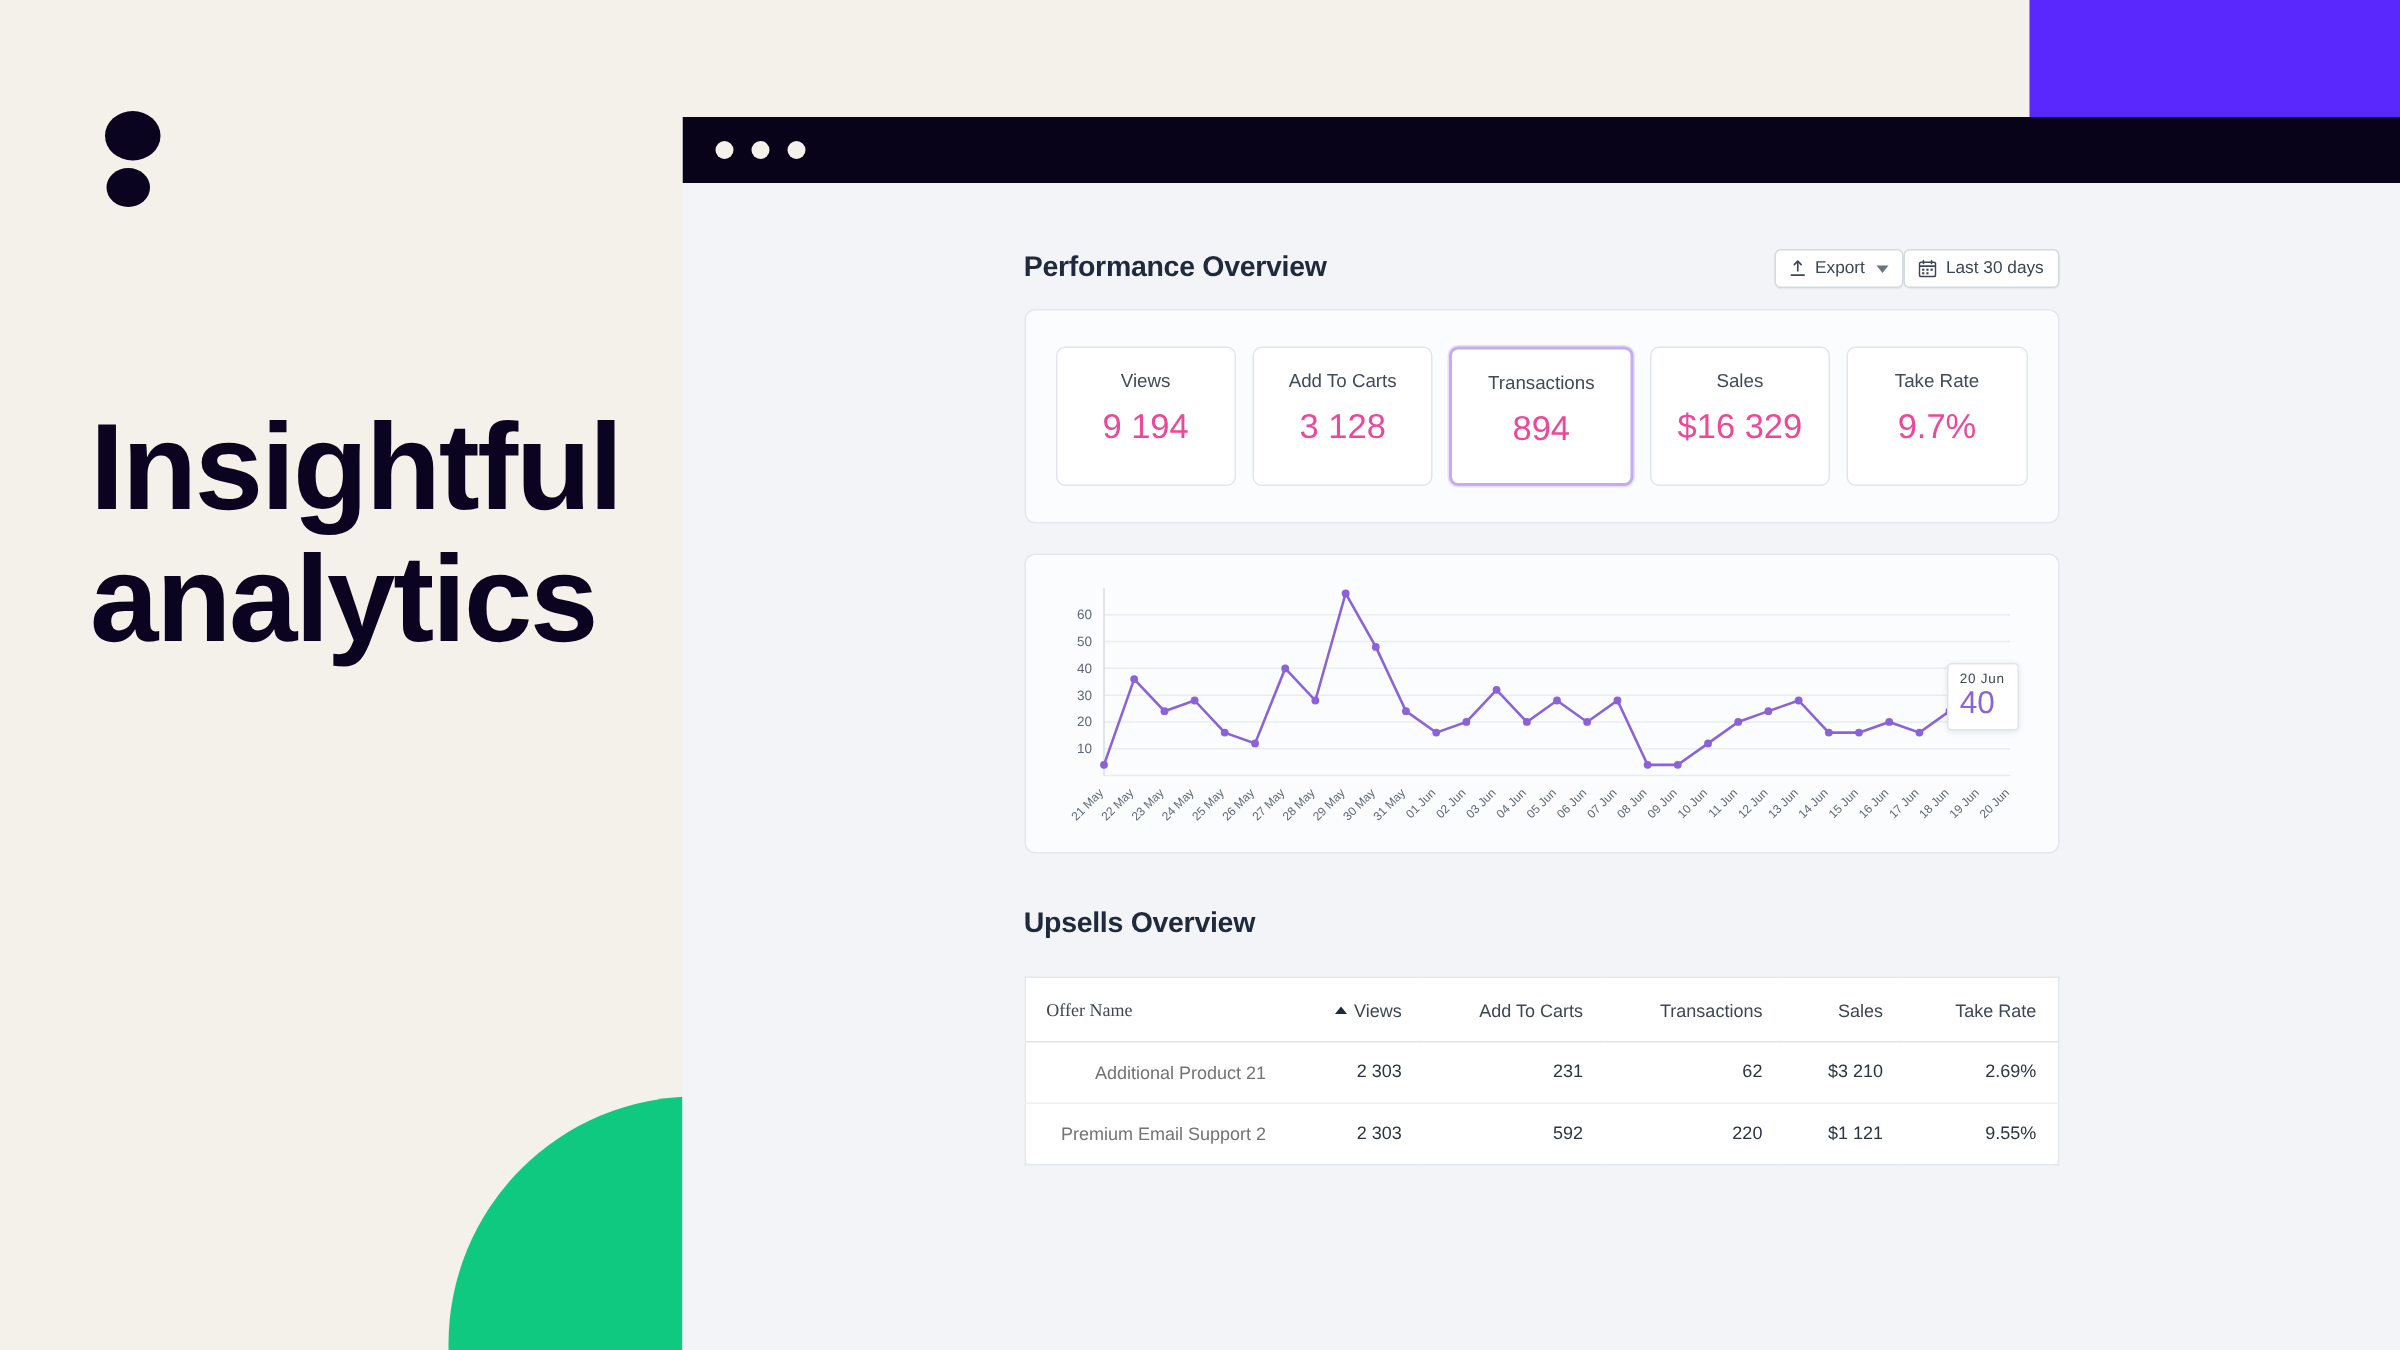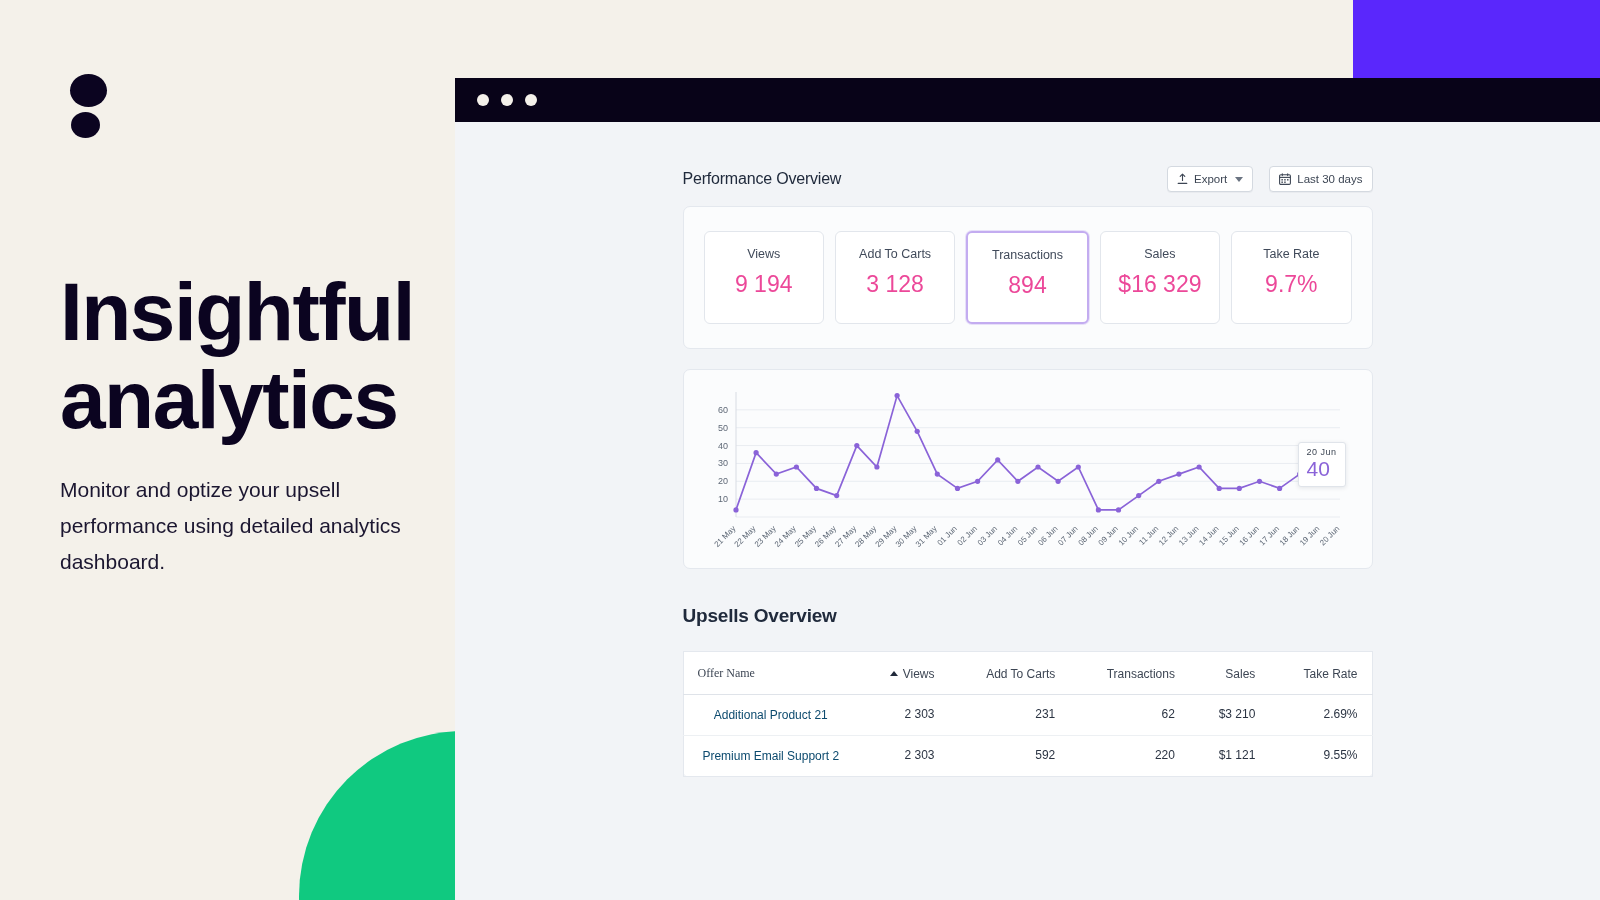--- a/index.html
+++ b/index.html
@@ -80,24 +80,24 @@
     position: relative;
   }
   .content { width: 690px; margin: 0 auto; padding-top: 44px; }
 
   
   .sec-head {
     display: flex; align-items: center; justify-content: space-between;
     margin-bottom: 14px;
   }
   .sec-title {
-    font-size: 16px; font-weight: 400; color: #202A3C;
+    font-size: 19px; font-weight: 700; color: #202A3C;
     letter-spacing: -0.2px;
   }
-  .btn-group { display: flex; gap: 16px; }
+  .btn-group { display: flex; gap: 0; }
   .btn {
     height: 26px; padding: 0 9px;
     background: #fff; border: 1px solid #D4D9E0; border-radius: 4px;
     display: flex; align-items: center; gap: 6px;
     font-size: 11.5px; color: #3D4654;
     box-shadow: 0 1px 0 rgba(20,30,50,.04);
   }
   .btn svg { display: block; }
   .caret {
     width: 0; height: 0; margin-left: 2px;
@@ -160,36 +160,35 @@
   .sort-arrow {
     display: inline-block; width: 0; height: 0; margin-right: 5px;
     border-left: 4px solid transparent; border-right: 4px solid transparent;
     border-bottom: 5px solid #20293A; vertical-align: 2px;
   }
   tbody td {
     font-size: 12px; color: #2B3443; padding: 12px 14px;
     text-align: right; border-bottom: 1px solid #EDF0F3;
     vertical-align: top;
   }
-  tbody td.col-name { text-align: center; color: #0c4a6e; width: 175px; line-height: 16px; }
+  tbody td.col-name { text-align: right; color: #737373; width: 175px; line-height: 16px; }
   tbody tr:last-child td { border-bottom: none; }
 </style>
 </head>
 <body>
 
 <div class="left-panel">
   <div class="green-blob"></div>
 
   <div class="logo">
     <div class="dot-big"></div>
     <div class="dot-small"></div>
   </div>
 
   <div class="headline">Insightful analytics</div>
-  <div class="subline">Monitor and optize your upsell performance using detailed analytics dashboard.</div>
 </div>
 
 <div class="purple-block"></div>
 
 <div class="browser">
 
   <div class="titlebar">
     <span class="tb-dot"></span>
     <span class="tb-dot"></span>
     <span class="tb-dot"></span>

